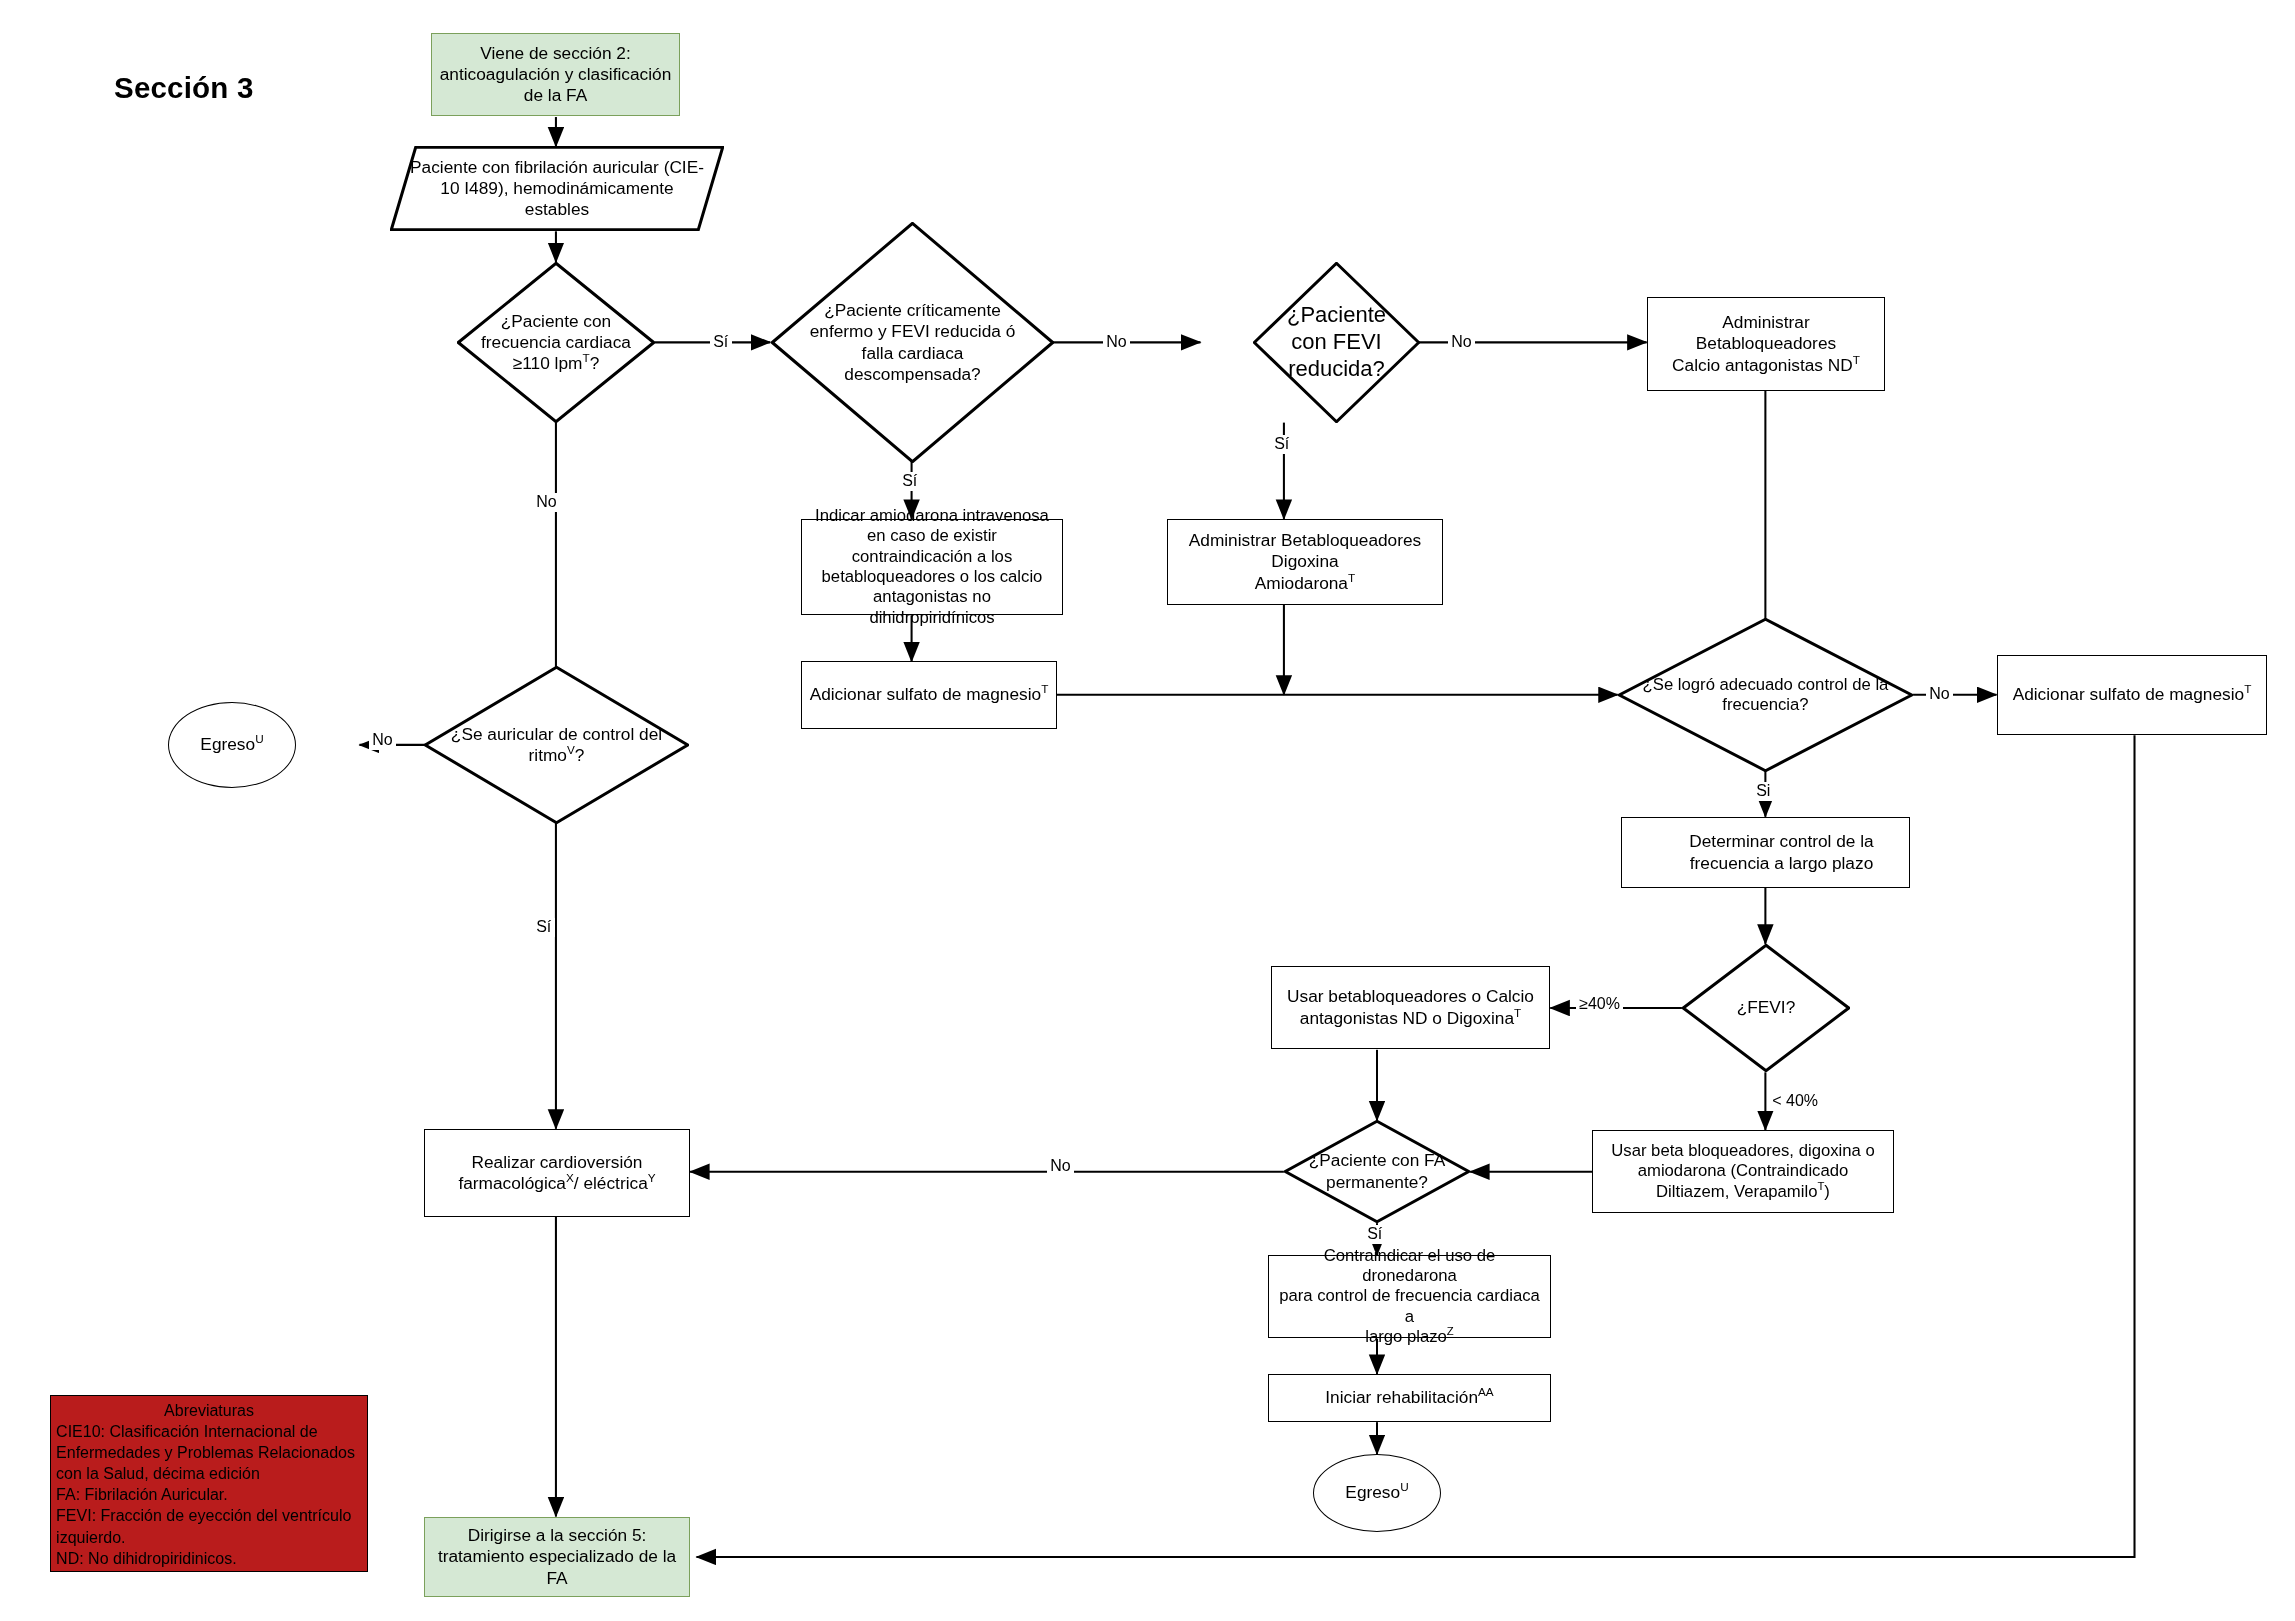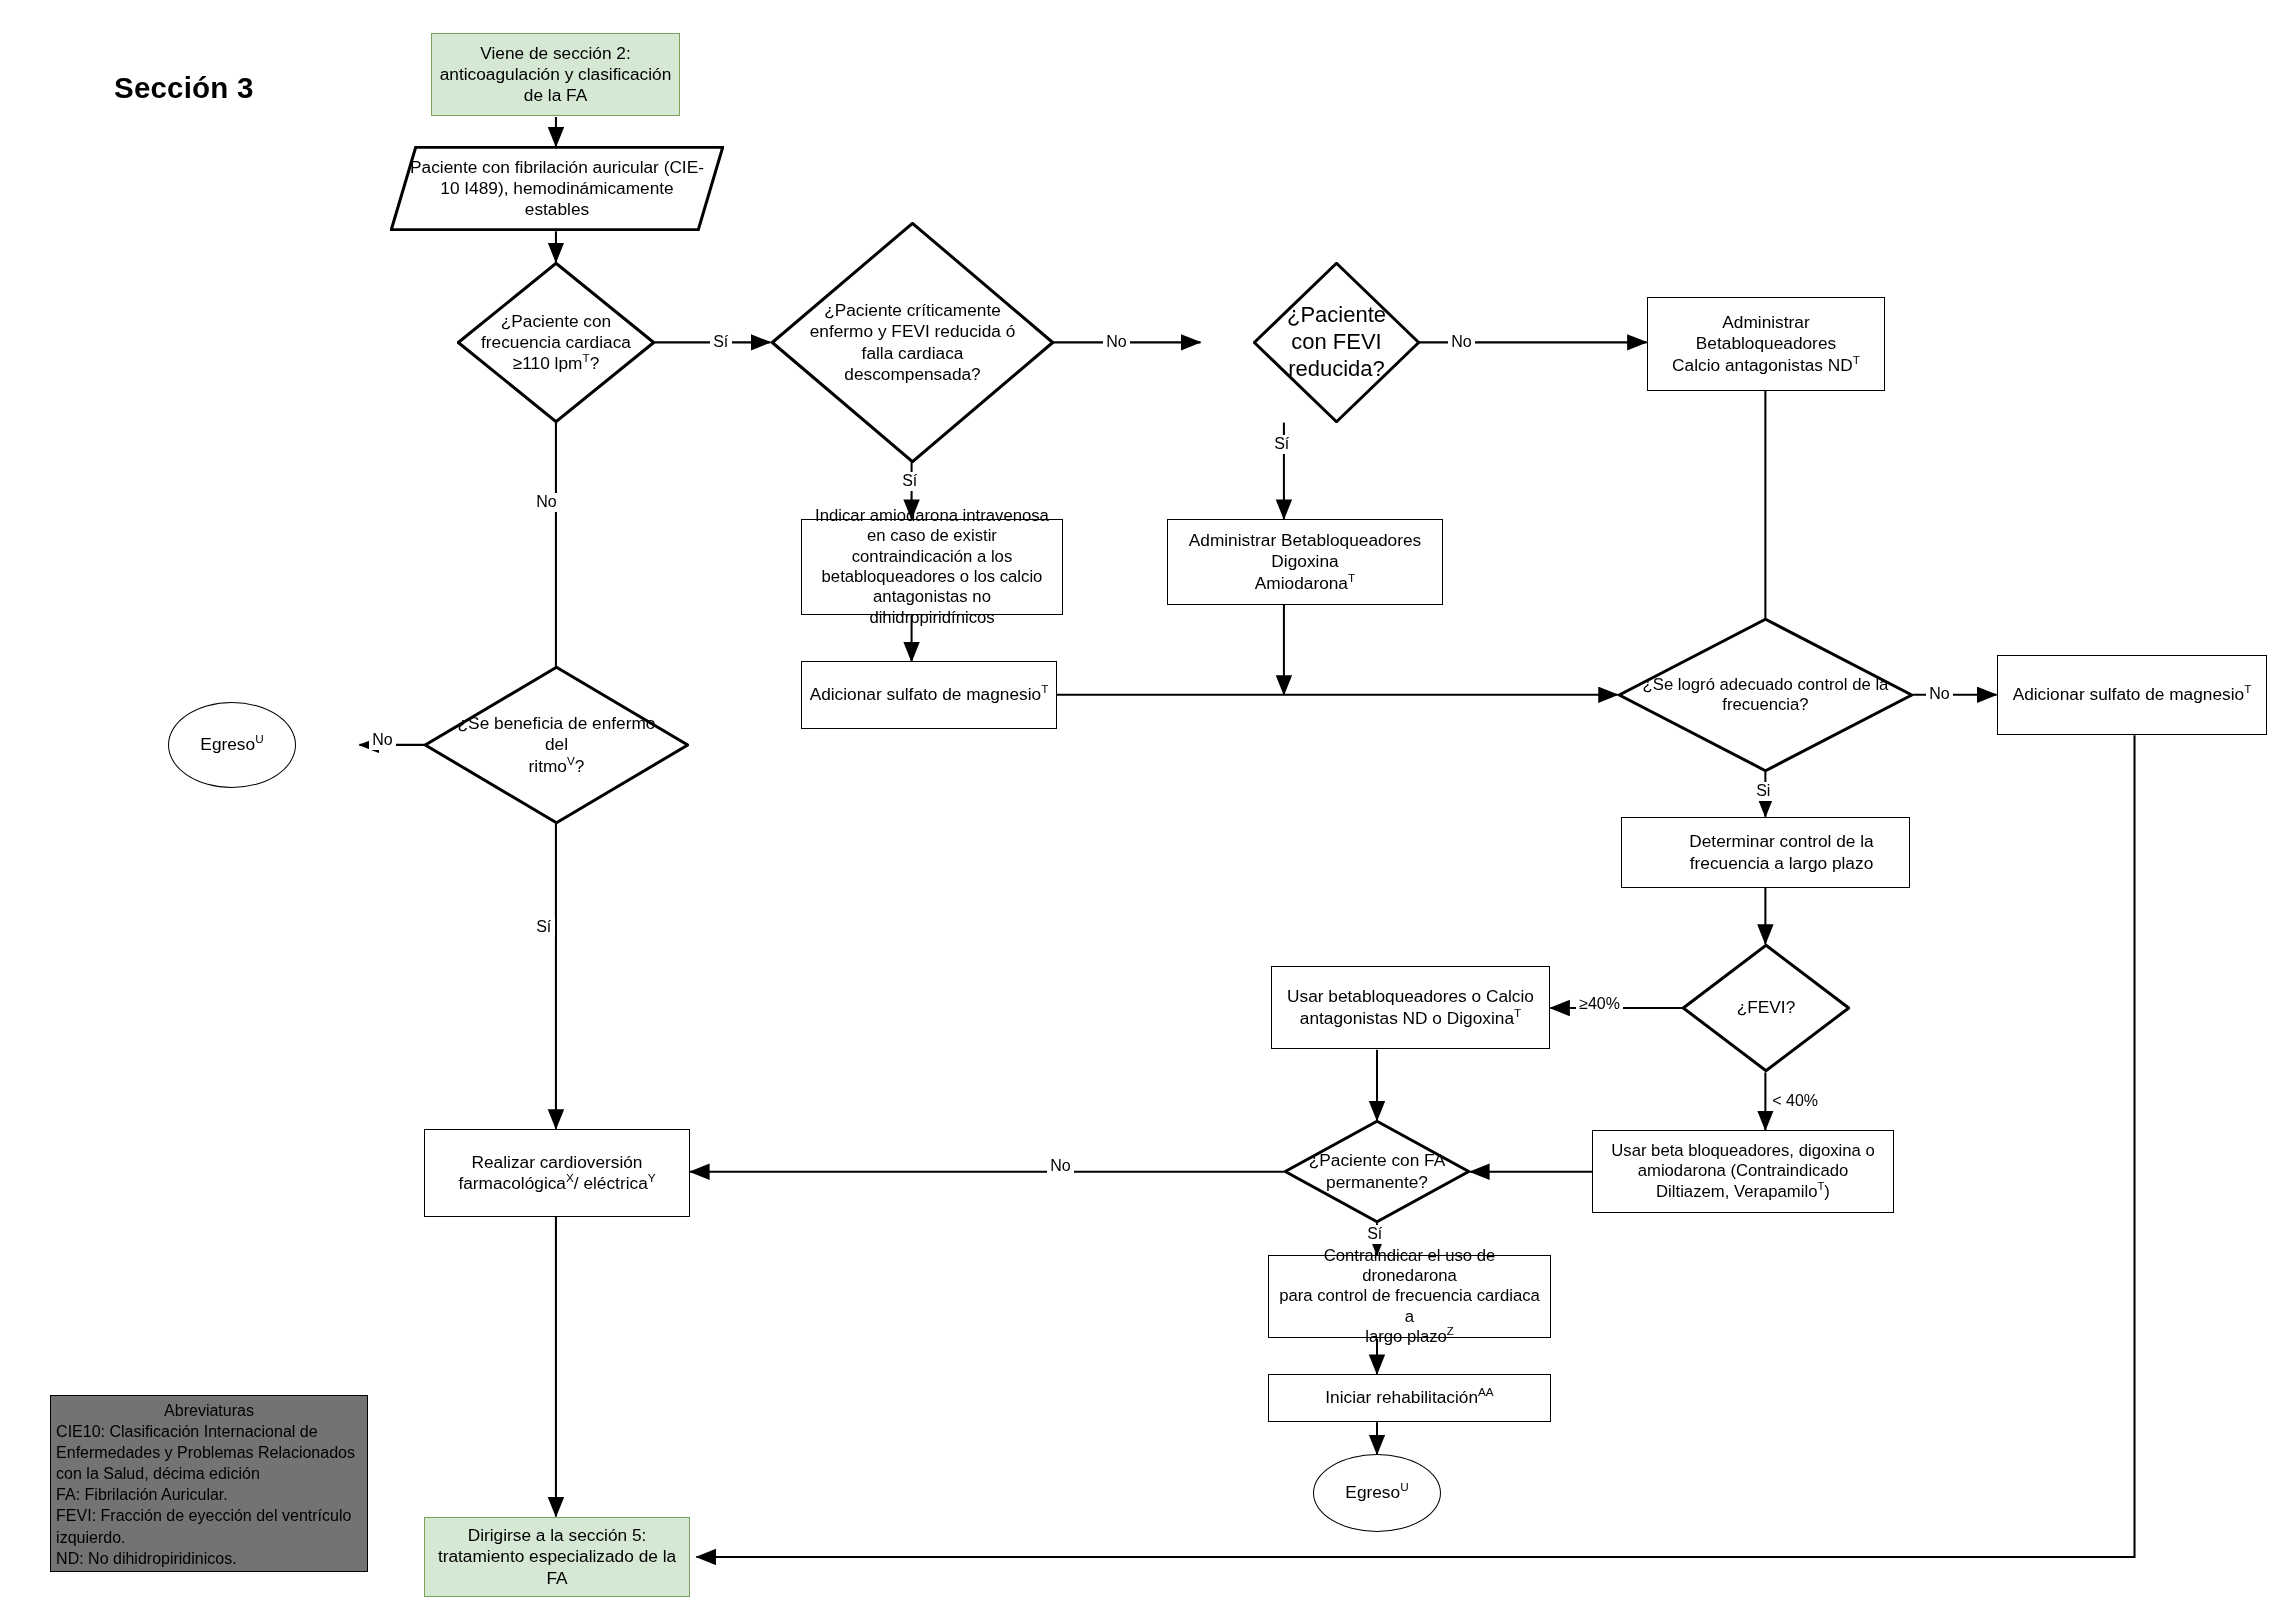--- a/index.html
+++ b/index.html
@@ -23,21 +23,21 @@
   .para svg.pshape{position:absolute;left:0;top:0;width:100%;height:100%;z-index:1;}
   .para .ptxt{position:relative;z-index:2;display:block;width:88%;}
 
   .edgelabel{position:absolute;background:#fff;font-size:16px;line-height:1;
              padding:1.3px 3.2px;text-align:center;white-space:nowrap;}
 
   #title{position:absolute;font-size:29.5px;font-weight:bold;letter-spacing:0.2px;}
 
   sup{font-size:0.68em;vertical-align:super;line-height:0;}
 
-  #abbrev{position:absolute;border:1.6px solid #000;background:#737373;box-sizing:border-box;
+  #abbrev{position:absolute;border:1.6px solid #000;background:#b91c1c;box-sizing:border-box;
           font-size:16px;line-height:1.32;padding:3.9px 5.1px;}
   #abbrev .ahead{display:block;text-align:center;}
   #abbrev .aline{display:block;text-align:left;}
 </style>
 </head>
 <body>
 
 <div id="page">
 
   <div id="title" style="left:71px;top:71px;margin-left:43px;">Sección 3</div>
@@ -200,21 +200,21 @@
   </div>
 
   <div class="node oval" style="left:1313px;top:1454px;width:128px;height:78px;font-size:17.3px;">
     <span class="txt"><span>Egreso</span><sup>U</sup></span>
   </div>
 
   <div class="node diamond" style="left:424px;top:666px;width:265px;height:158px;font-size:17.3px;z-index:3;">
     <svg class="dshape" viewBox="0 0 412 246" preserveAspectRatio="none" xmlns="http://www.w3.org/2000/svg">
       <polygon points="206,2 410,123 206,244 2,123" fill="#fff" stroke="#000" stroke-width="3" vector-effect="non-scaling-stroke"></polygon>
     </svg>
-    <span class="dtxt"><span>¿Se beneficia de enfermo del</span><br><span>ritmo</span><sup>V</sup><span>?</span></span>
+    <span class="dtxt"><span>¿Se auricular de control del</span><br><span>ritmo</span><sup>V</sup><span>?</span></span>
   </div>
 
   <div class="node oval" style="left:168px;top:702px;width:128px;height:86px;font-size:17.3px;z-index:4;">
     <span class="txt"><span>Egreso</span><sup>U</sup></span>
   </div>
 
   <div class="node rect" style="left:424px;top:1129px;width:266px;height:88px;font-size:17.3px;z-index:4;">
     <span class="txt"><span>Realizar cardioversión</span><br><span>farmacológica</span><sup>X</sup><span>/ eléctrica</span><sup>Y</sup></span>
   </div>
 

